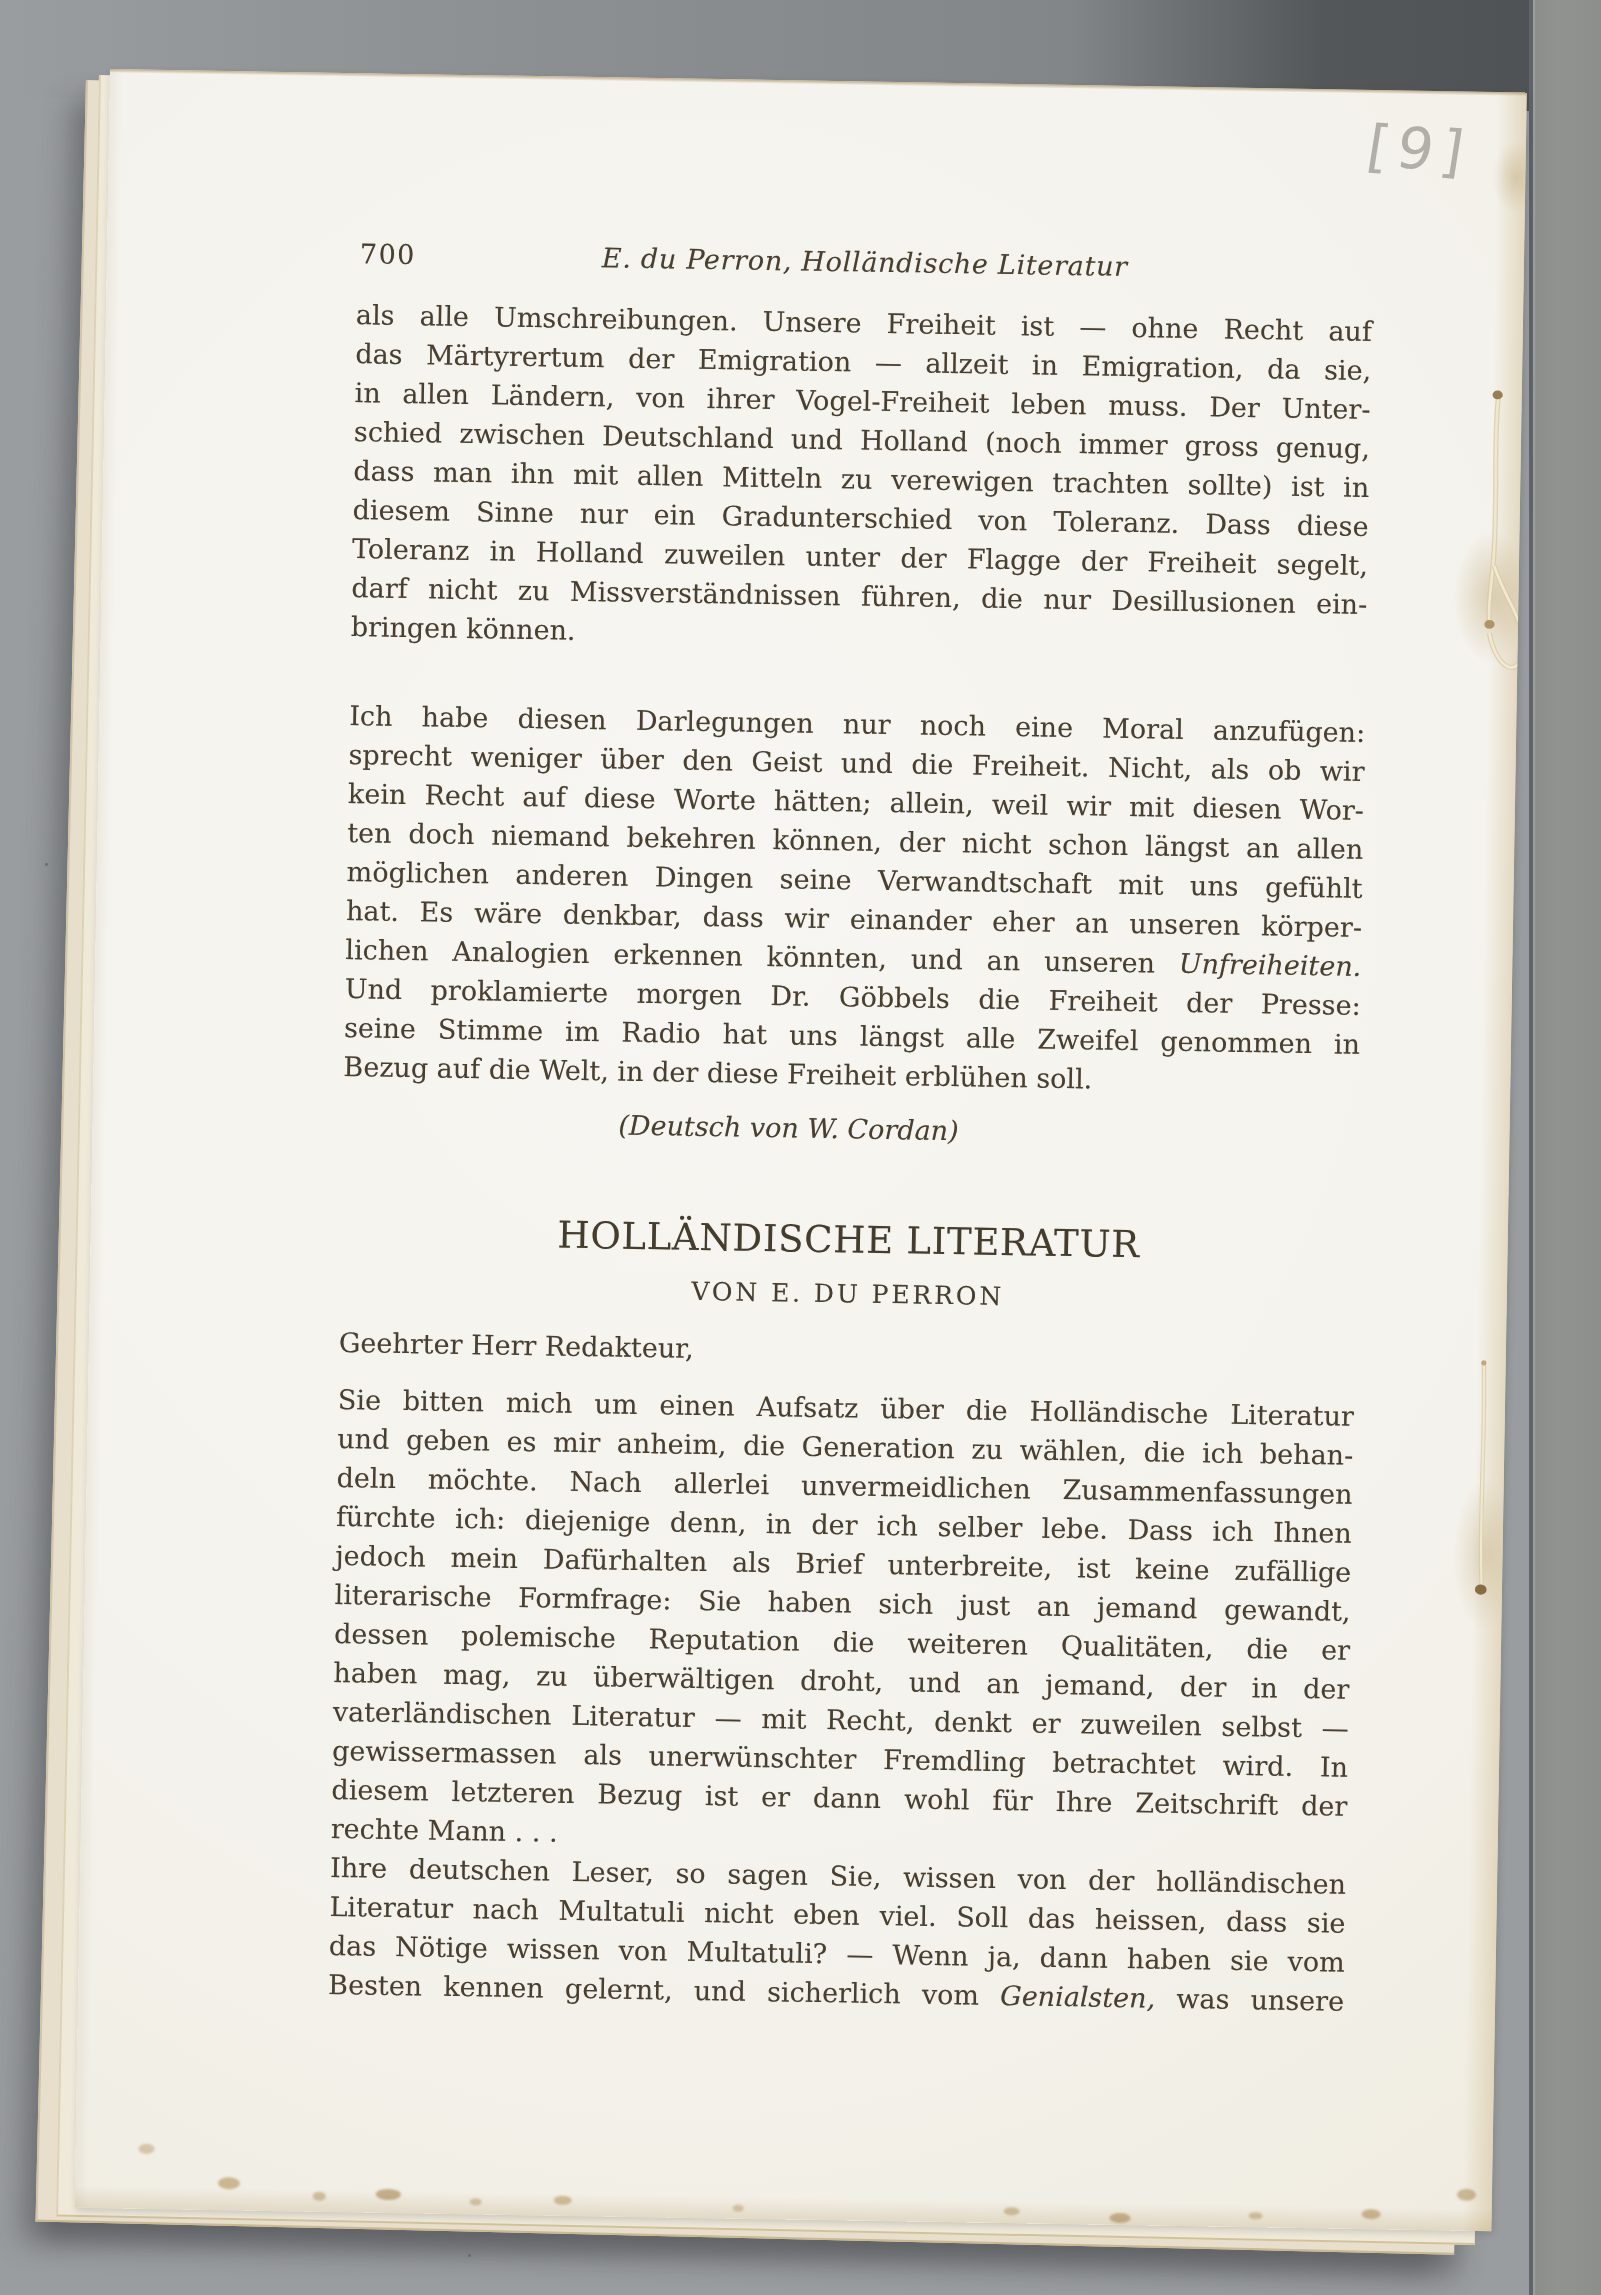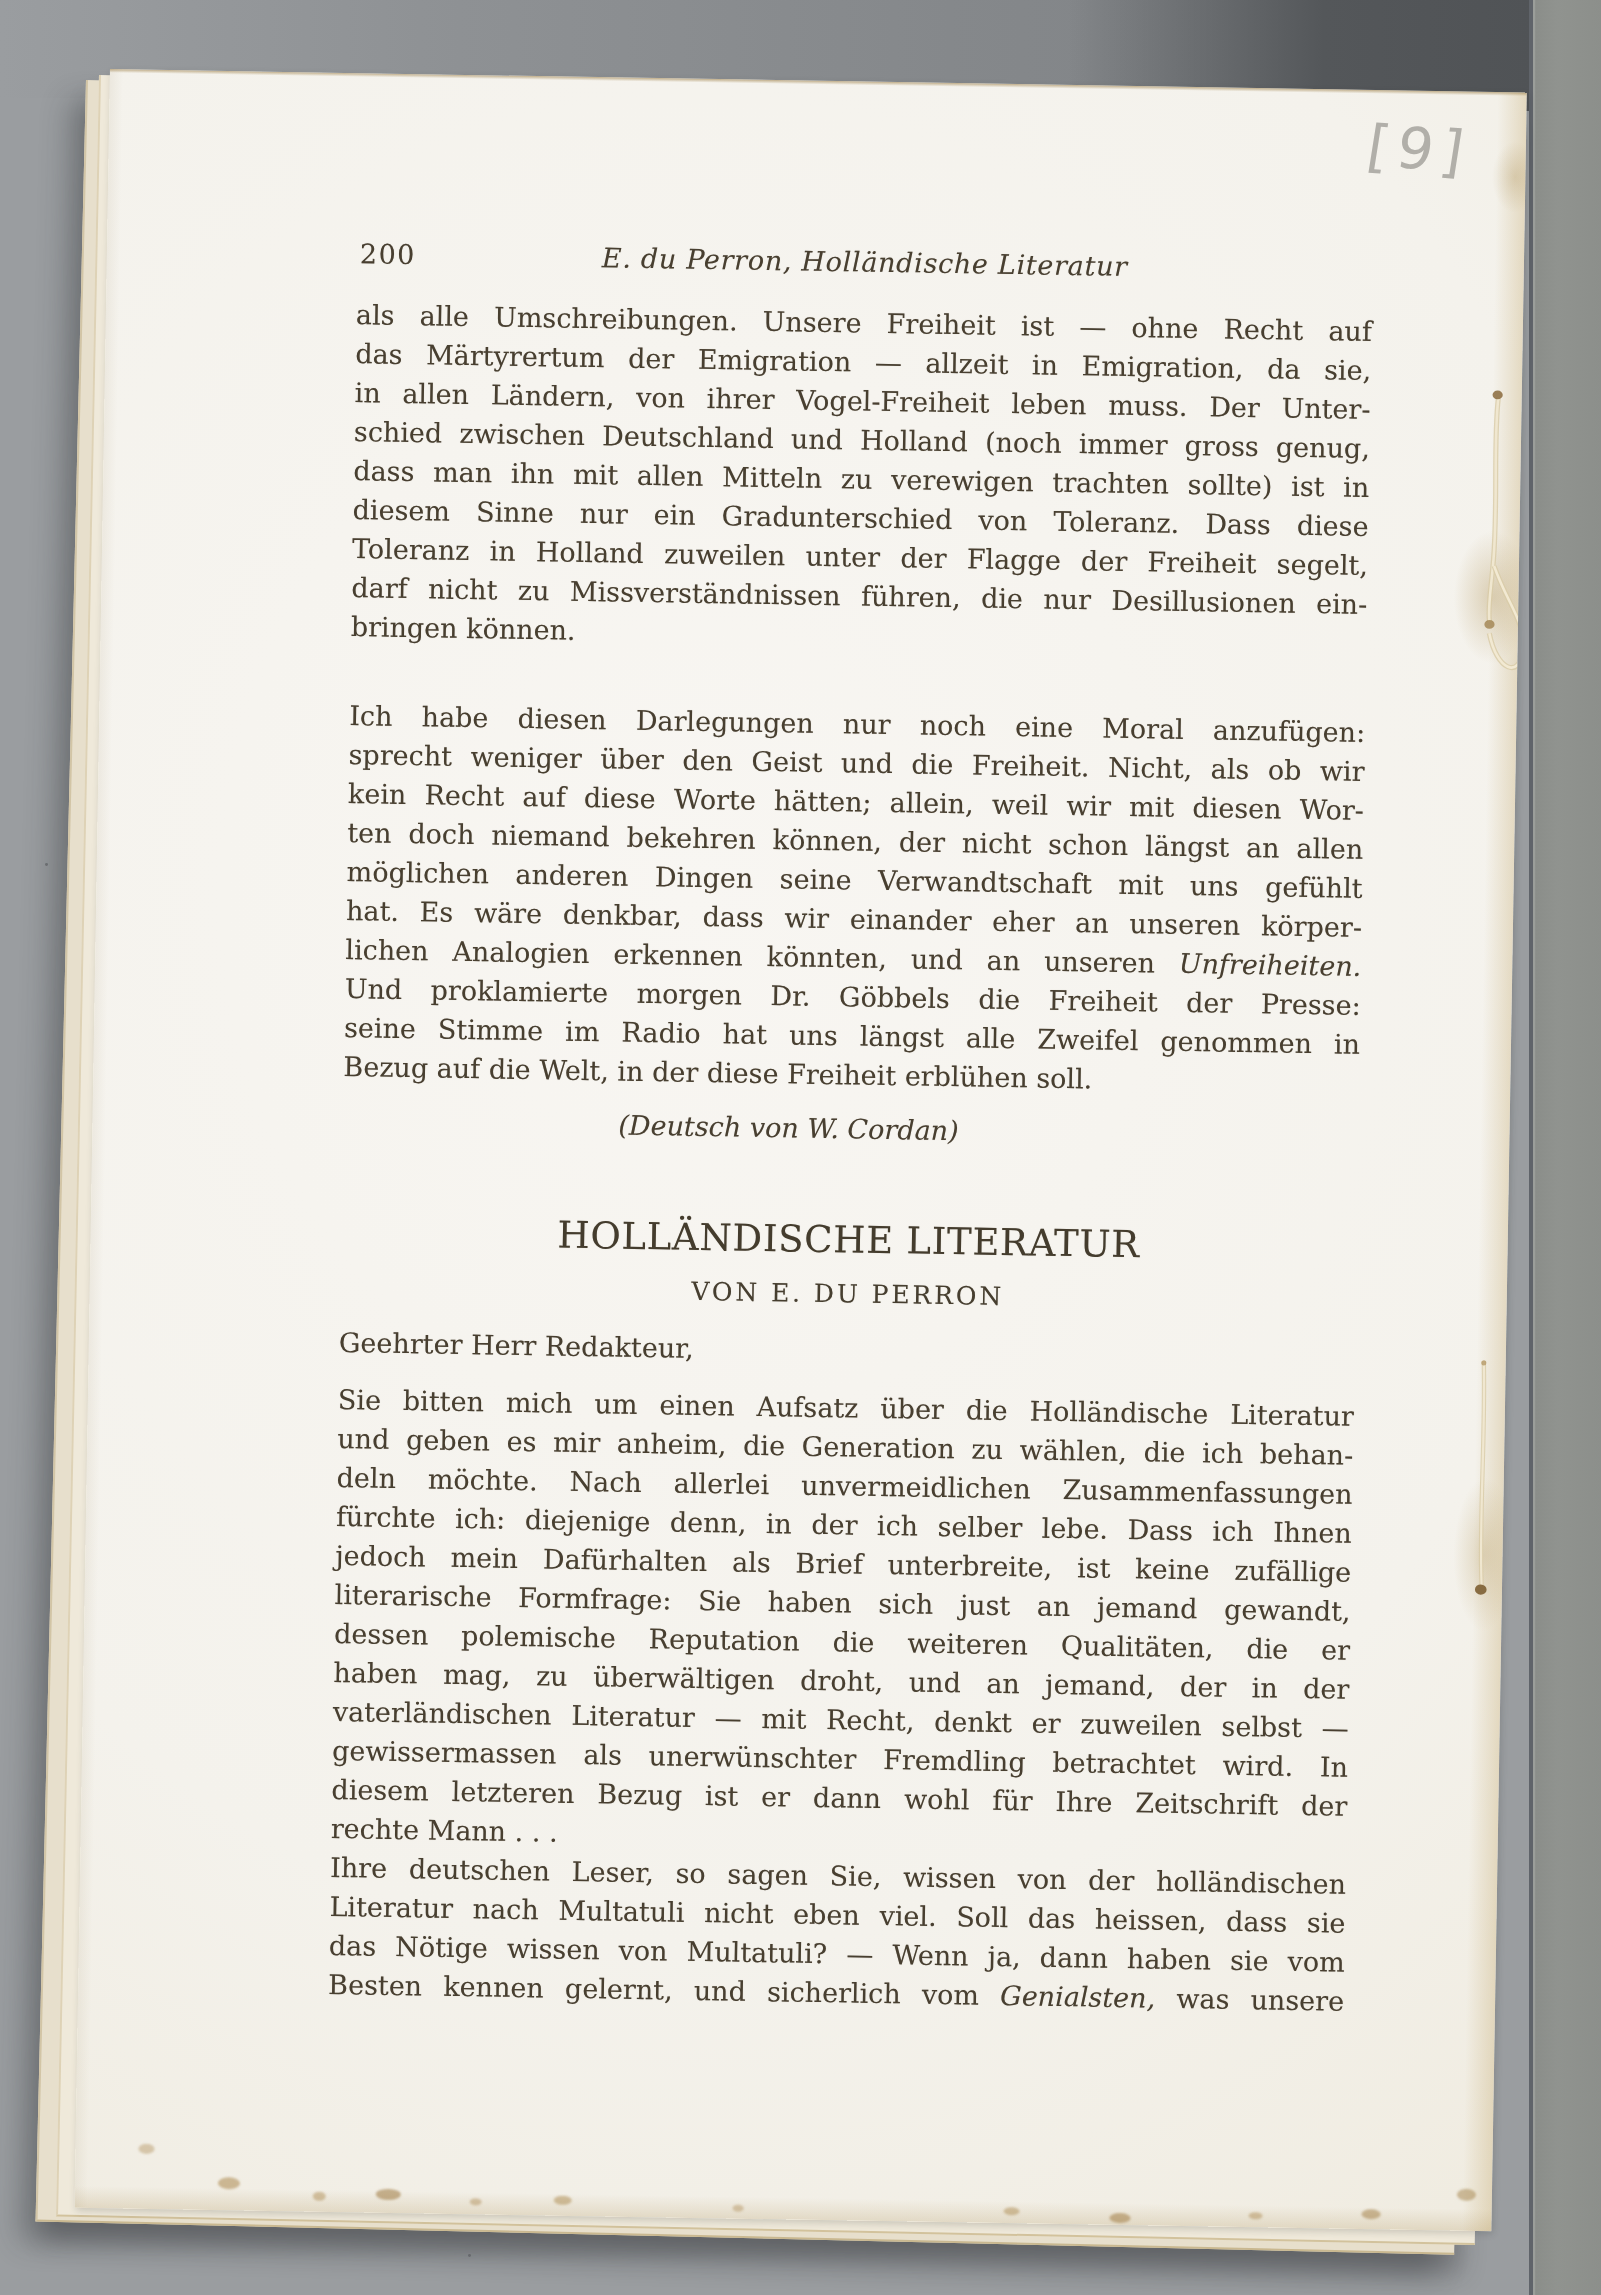--- a/index.html
+++ b/index.html
@@ -157,21 +157,21 @@
     <path d="M1908 1736 C1912 1840 1905 1950 1910 2042" fill="none" stroke="#f0e7d0" stroke-width="3"></path>
     <circle cx="1908" cy="1738" r="3.5" fill="#b59a68" opacity="0.8"></circle>
     <ellipse cx="1909" cy="2048" rx="8" ry="7" fill="#7d5f33" opacity="0.9"></ellipse>
   </svg>
 
   <div class="pencil">[9]</div>
 
   <div class="textblock">
 
     <div class="header-row">
-      <span class="pageno">200</span>
+      <span class="pageno">700</span>
       <span class="running">E. du Perron, Holländische Literatur</span>
     </div>
 
     <div class="para">
         <div class="line just">als alle Umschreibungen. Unsere Freiheit ist — ohne Recht auf</div>
         <div class="line just">das Märtyrertum der Emigration — allzeit in Emigration, da sie,</div>
         <div class="line just">in allen Ländern, von ihrer Vogel-Freiheit leben muss. Der Unter-</div>
         <div class="line just">schied zwischen Deutschland und Holland (noch immer gross genug,</div>
         <div class="line just">dass man ihn mit allen Mitteln zu verewigen trachten sollte) ist in</div>
         <div class="line just">diesem Sinne nur ein Gradunterschied von Toleranz. Dass diese</div>

